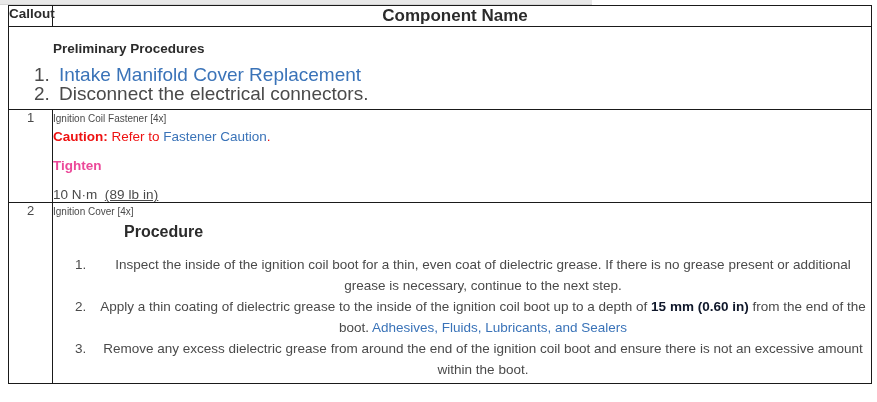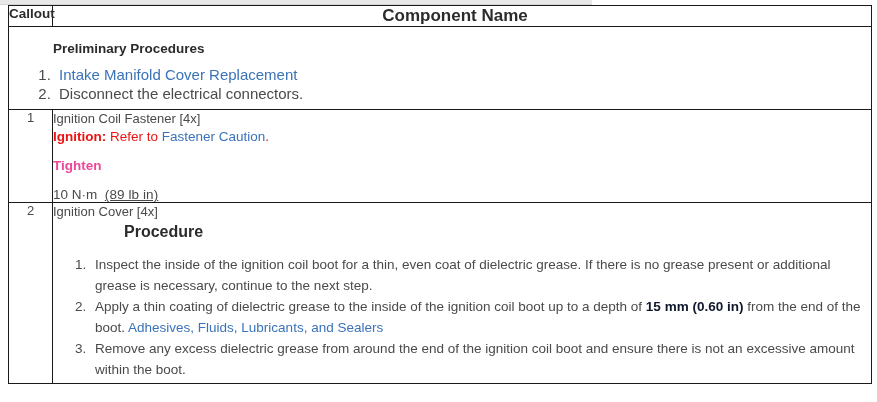--- a/index.html
+++ b/index.html
@@ -99,42 +99,42 @@
     color: #2b2b2b;
     margin: 8px 0 9px 44px;
   }
   ol.prelim-list {
     margin: 0 0 0 0;
     padding-left: 46px;
     list-style-position: outside;
     list-style-type: decimal;
   }
   ol.prelim-list li {
-    font-size: 15px;
+    font-size: 19px;
     line-height: 19px;
     color: #4a4a4a;
     padding-left: 4px;
   }
   ol.prelim-list li::marker { color: #4a4a4a; }
 
   
   .callout-cell {
     width: 44px;
     text-align: center;
     vertical-align: middle;
     font-size: 13px;
     color: #4a4a4a;
     padding: 0 2px;
   }
   .body-cell {
     padding: 5px 6px 7px 5px;
   }
 
   .comp-name {
-    font-size: 13px;
+    font-size: 10px;
     color: #4a4a4a;
     line-height: 17px;
     margin: 0;
   }
 
   .caution-line {
     font-size: 13.5px;
     line-height: 19px;
     margin: 0;
   }
@@ -171,20 +171,21 @@
     padding-left: 37px;
     list-style-position: outside;
     list-style-type: decimal;
   }
   ol.proc-list > li {
     font-size: 13.5px;
     line-height: 21px;
     color: #4a4a4a;
     padding-left: 5px;
     margin: 0;
+    text-align: center;
   }
   ol.proc-list > li::marker { color: #4a4a4a; }
   ol.proc-list b { color: #0f172a; font-weight: bold; }
 </style>
 </head>
 <body>
 
 <div class="top-scroll-track"></div>
 
 <div class="sheet">
@@ -216,21 +217,21 @@
             </ol>
           </div>
         </td>
       </tr>
 
       <tr>
         <td class="callout-cell">1</td>
         <td class="body-cell">
           <p class="comp-name">Ignition Coil Fastener [4x]</p>
           <p class="caution-line">
-            <span class="caution-label">Ignition:</span><span class="caution-text"> Refer to </span><span class="link">Fastener Caution</span><span class="caution-text">.</span>
+            <span class="caution-label">Caution:</span><span class="caution-text"> Refer to </span><span class="link">Fastener Caution</span><span class="caution-text">.</span>
           </p>
           <p class="tighten-label">Tighten</p>
           <p class="torque-value">
             <span>10 N·m</span>&nbsp;
             <span class="tv-alt">(89 lb in)</span>
           </p>
         </td>
       </tr>
 
       <tr>

